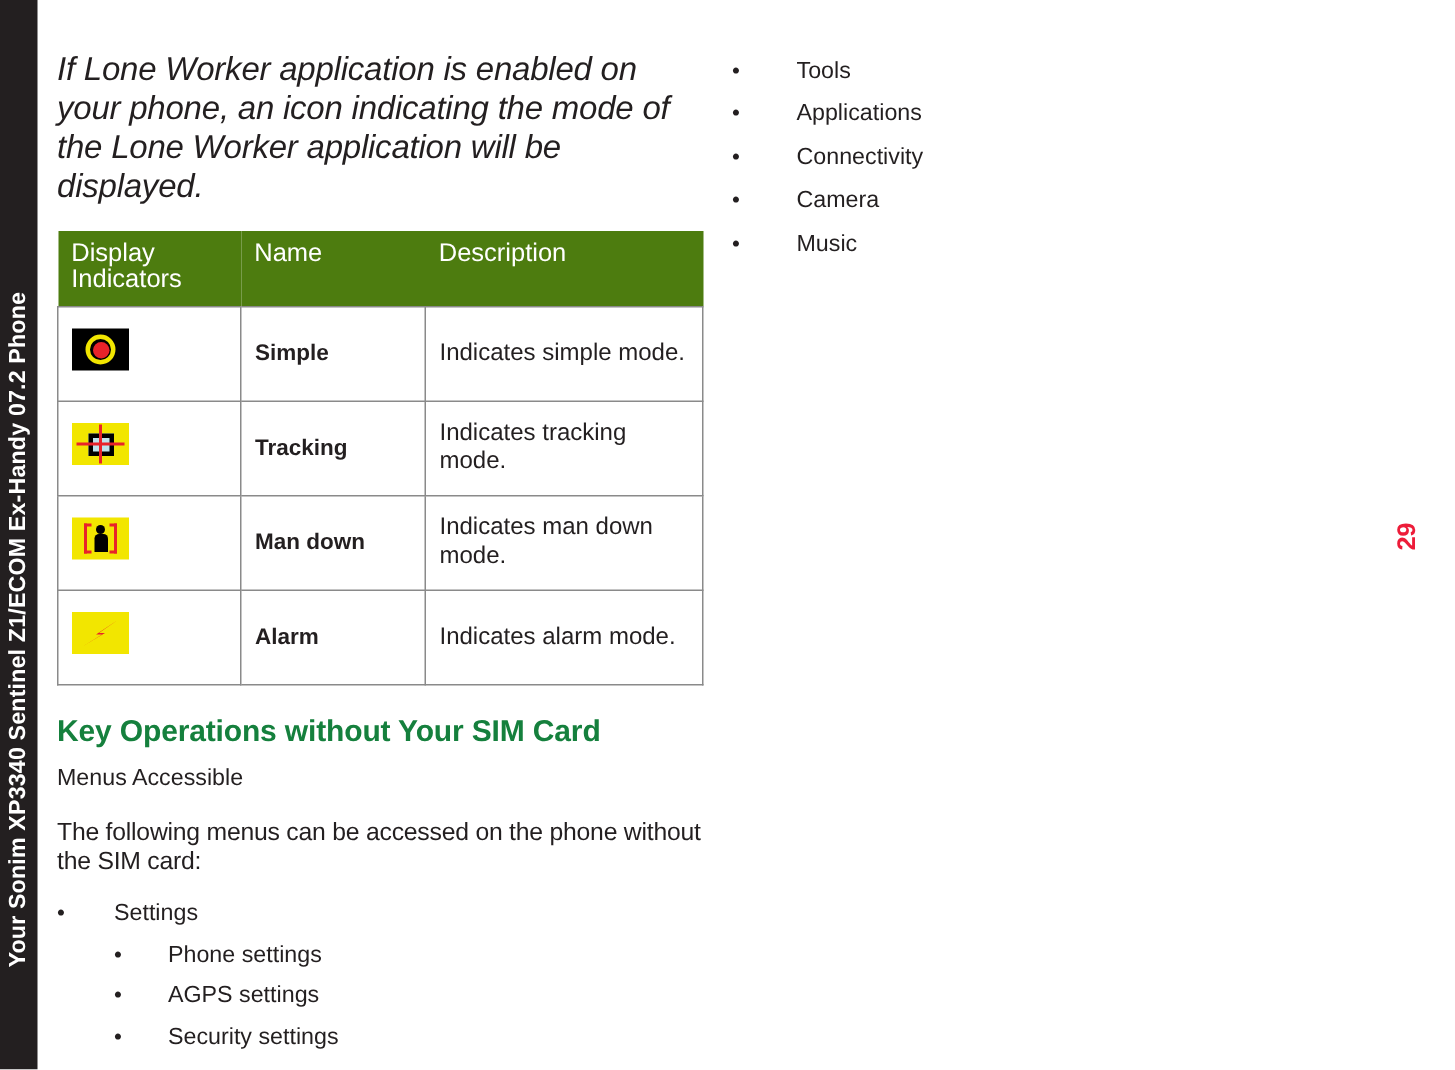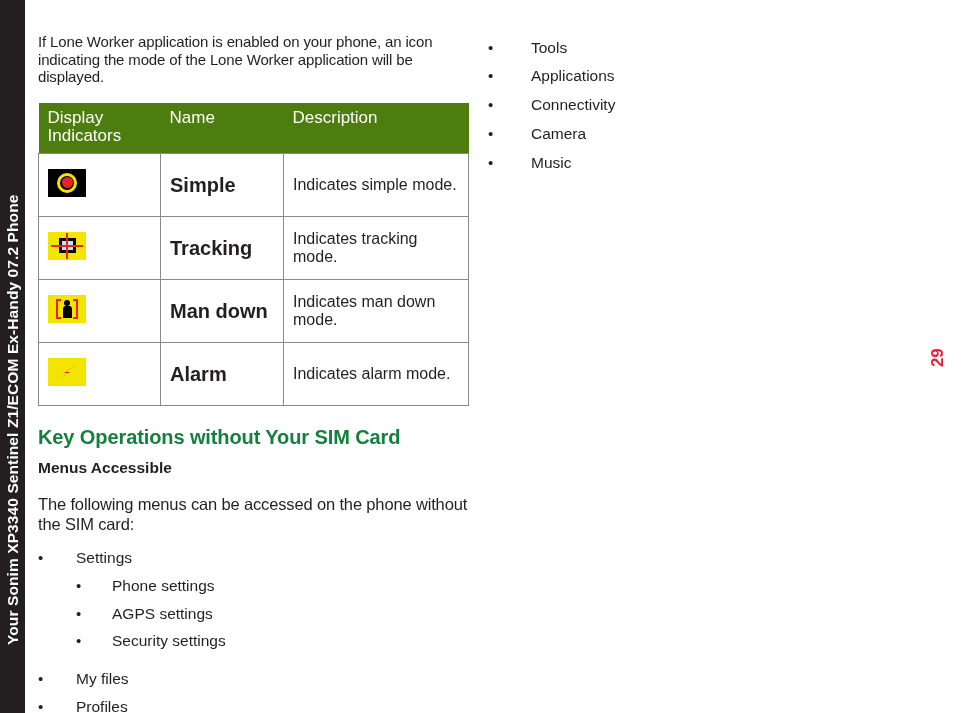--- a/index.html
+++ b/index.html
@@ -78,25 +78,26 @@
     width: 432px;
   }
   .col-right {
     position: absolute;
     left: 488px;
     top: 33px;
     width: 420px;
   }
 
   .body-text {
-    font-size: 15px;
+    font-size: 22px;
     line-height: 1.18;
     color: #231f20;
     margin: 0;
     letter-spacing: -0.15px;
+    font-style: italic;
   }
 
   
   .ind-table {
     margin-top: 17px;
     width: 430px;
     border-collapse: collapse;
     table-layout: fixed;
   }
   .ind-table th {
@@ -117,21 +118,21 @@
     font-size: 16px;
     line-height: 1.15;
     color: #231f20;
   }
   .ind-table td.icon-cell {
     text-align: left;
     padding: 7px 9px;
   }
   .ind-table td.name-cell {
     font-weight: bold;
-    font-size: 20px;
+    font-size: 15px;
   }
   .col-w-icon { width: 122px; }
   .col-w-name { width: 123px; }
   .col-w-desc { width: 185px; }
 
   .row-tall td { height: 48px; }
 
   
   .ico {
     width: 38px;
@@ -262,21 +263,21 @@
     color: #15803d;
     font-family: "Liberation Sans Narrow", "Liberation Sans", sans-serif;
     font-size: 20px;
     font-weight: bold;
     letter-spacing: -0.1px;
     line-height: 1.1;
   }
   .sub-heading {
     margin: 11px 0 0 0;
     font-size: 15.5px;
-    font-weight: bold;
+    font-weight: normal;
     color: #231f20;
   }
   .para {
     margin: 18px 0 0 0;
     font-size: 16.5px;
     line-height: 1.18;
     letter-spacing: -0.15px;
   }
 
   

